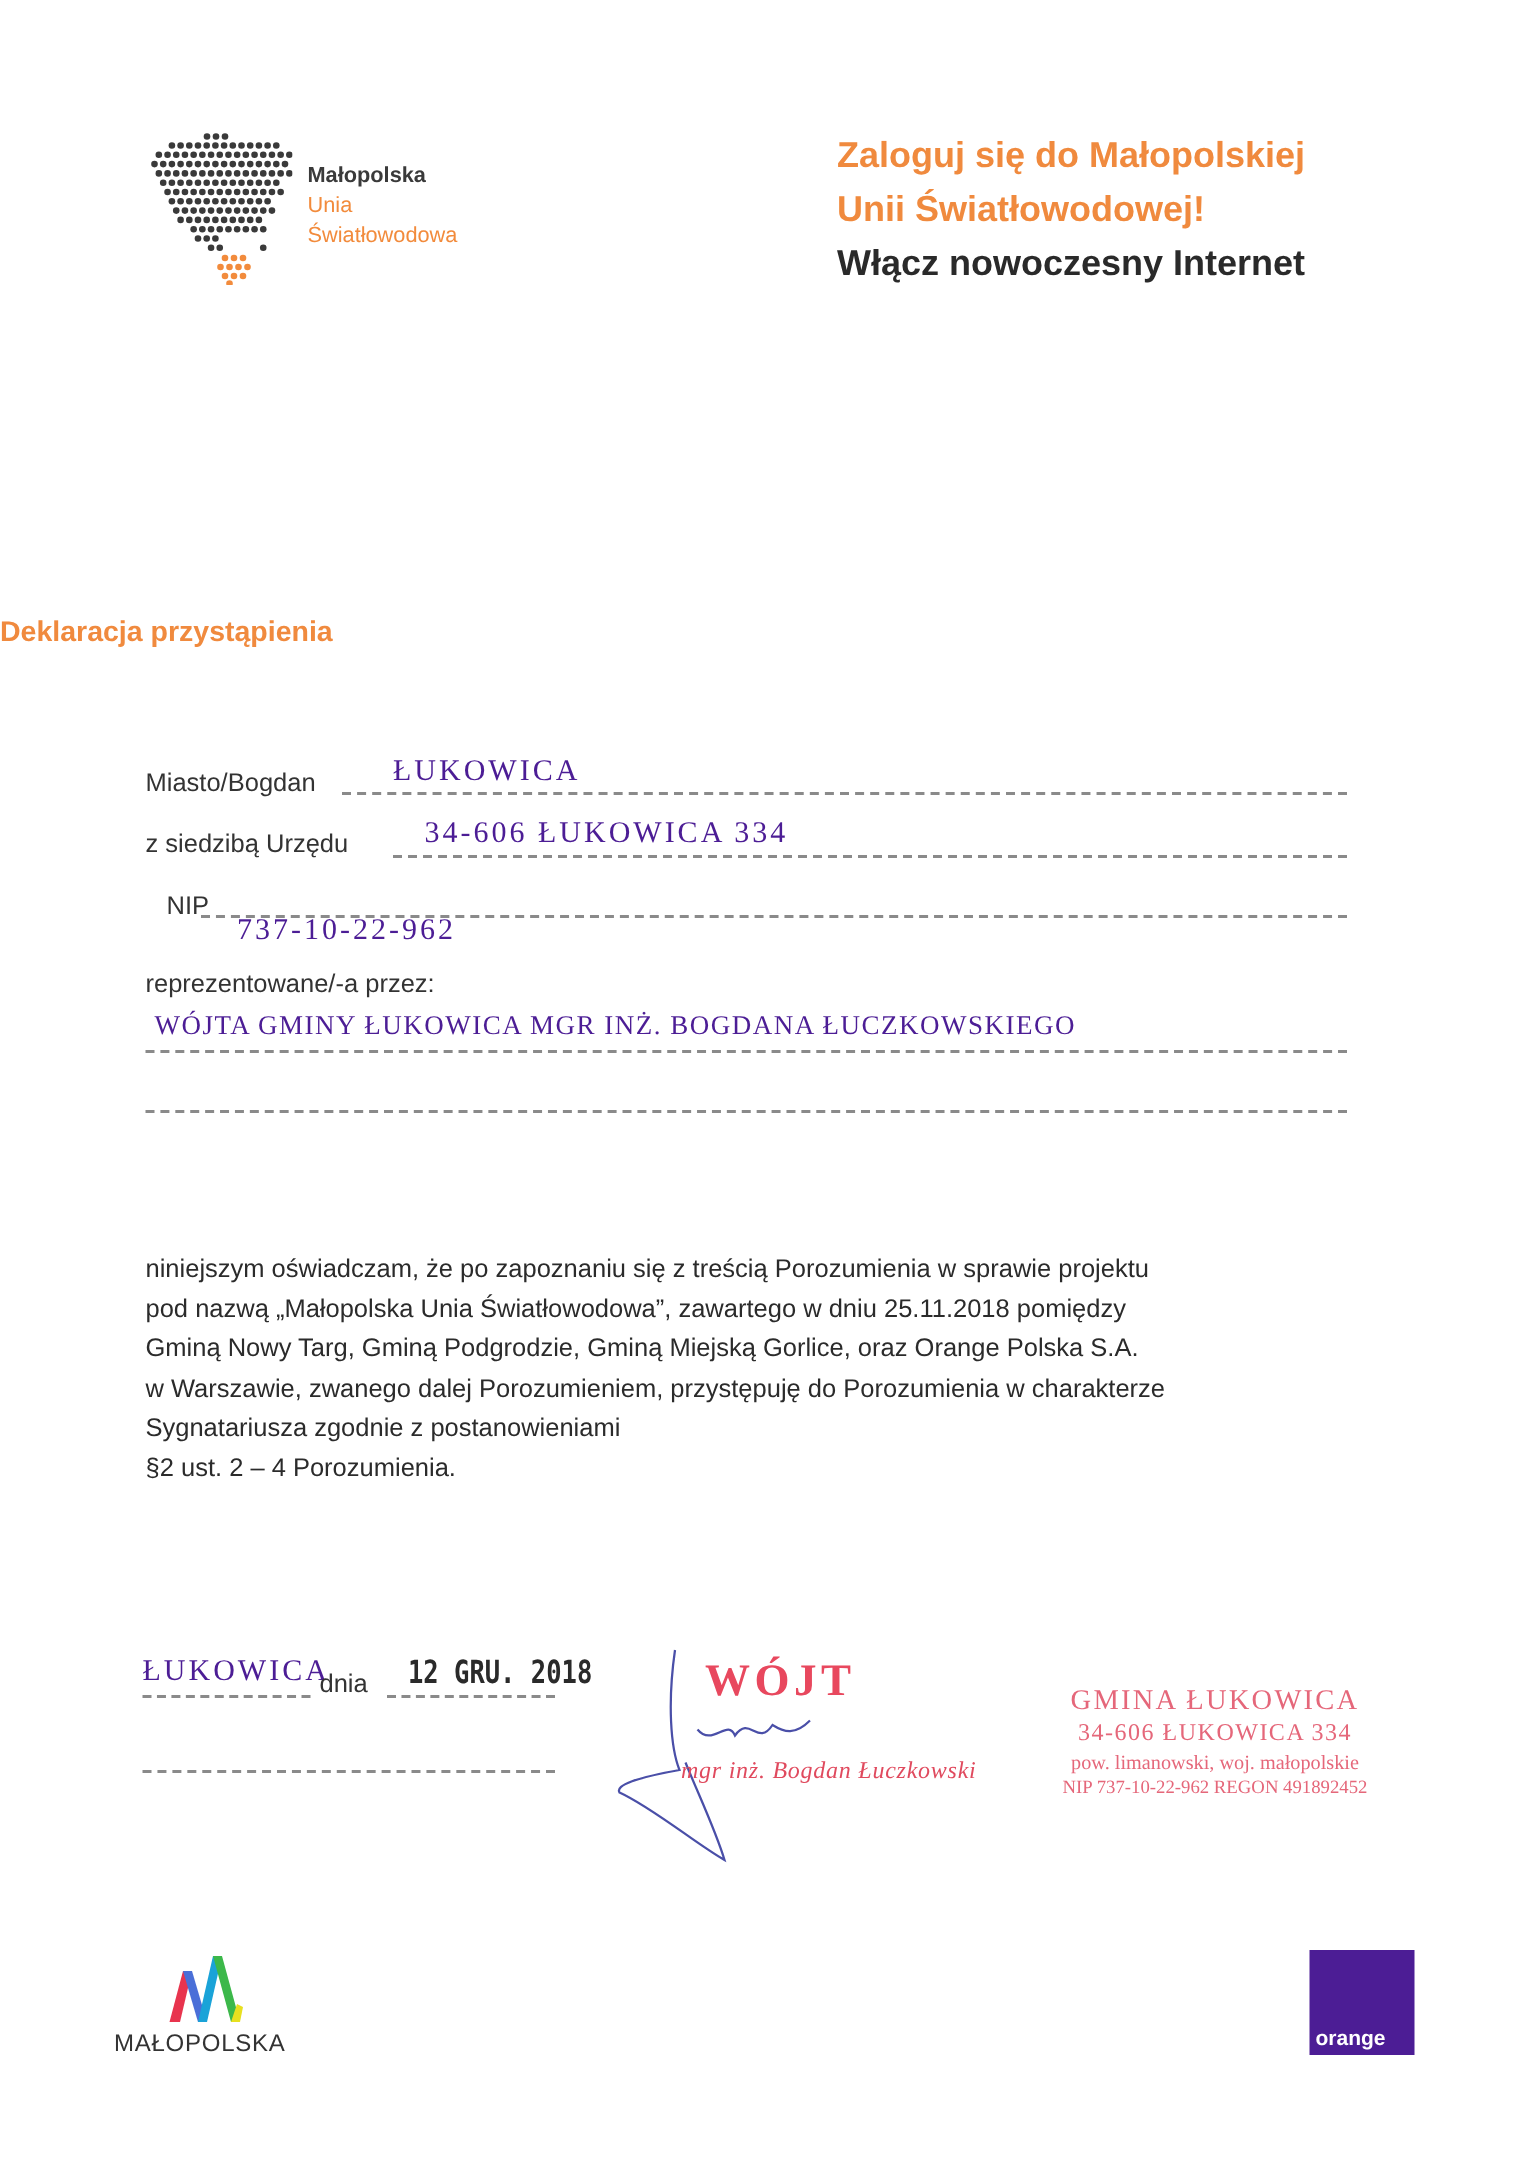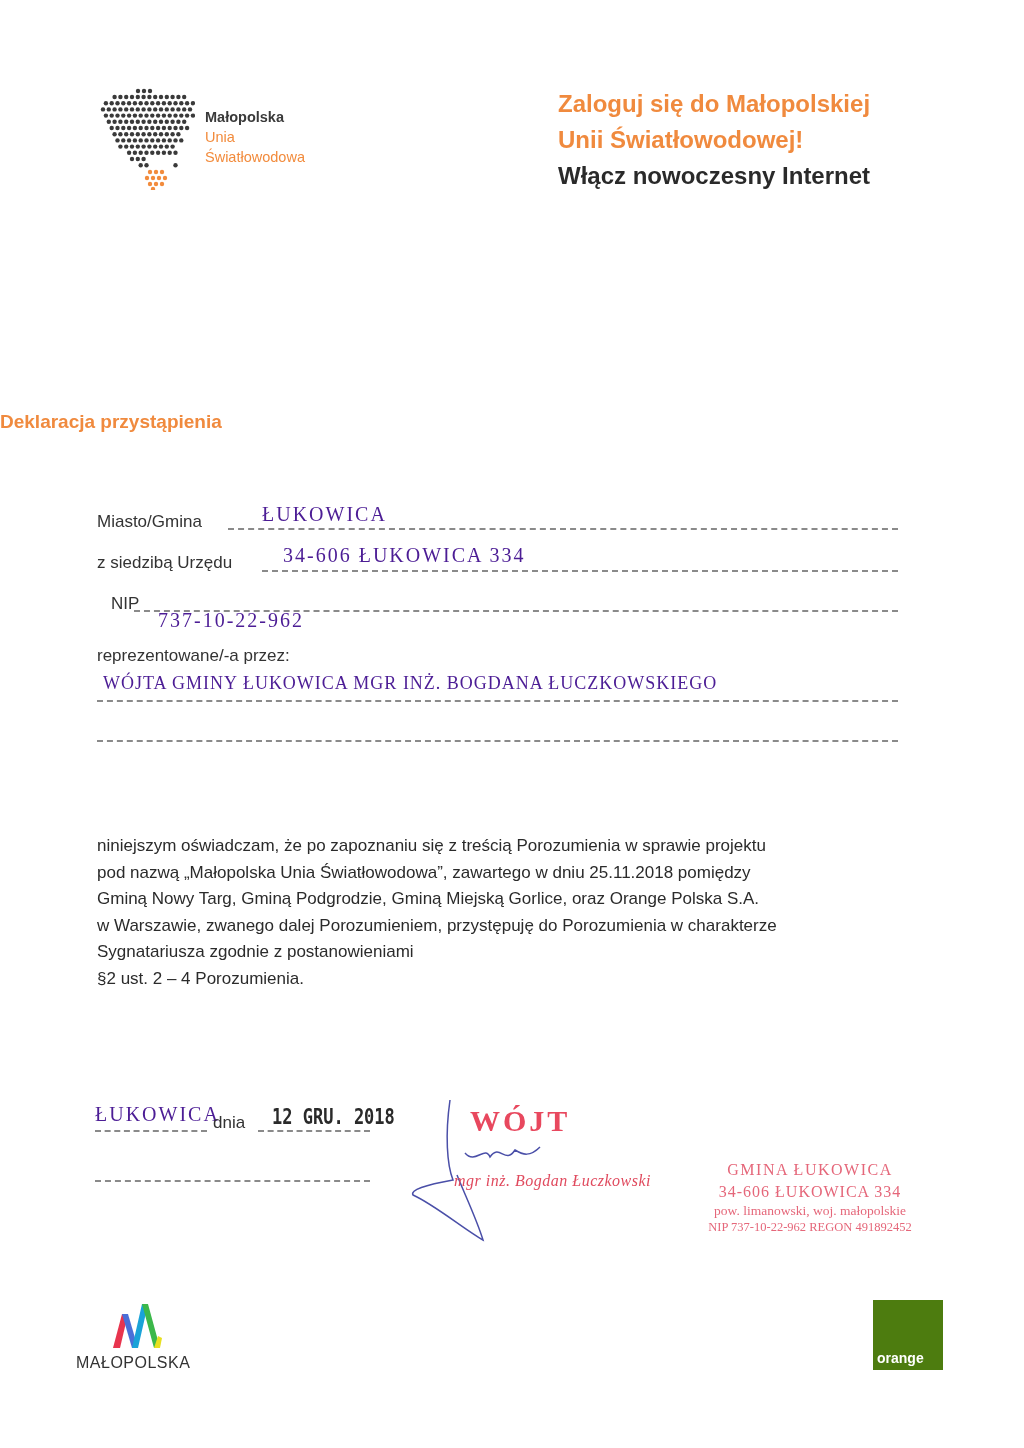--- a/index.html
+++ b/index.html
@@ -22,26 +22,26 @@
   .dash {
     border-bottom: 2px dashed #8a8a8a; height: 0;
   }
   .hand { font-family: Liberation Serif, serif; color: #4c1d95; font-size: 20px; letter-spacing: 2px; }
   .body-text { left: 97px; top: 833px; width: 820px; font-size: 17px; line-height: 26.5px; color: #2b2b2b; }
   .body-text p { margin: 0; }
   
   .stamp-wojt { left: 470px; top: 1104px; font-family: "Liberation Serif", serif; font-weight: bold; font-size: 30px; color: #e8485e; letter-spacing: 3px; }
   .stamp-name { left: 410px; top: 1172px; font-family: "Liberation Serif", serif; font-style: italic; font-size: 16px; color: #e04a5e; letter-spacing: 0.5px; margin-left: 44px; }
   .gmina-stamp { left: 690px; top: 1122px; width: 240px; text-align: center; font-family: "Liberation Serif", serif; color: #e5677a; }
-  .gmina-stamp .g1 { font-size: 16px; letter-spacing: 1.5px; line-height: 24px; margin-top: 36px; }
+  .gmina-stamp .g1 { font-size: 19px; letter-spacing: 1.5px; line-height: 24px; }
   .gmina-stamp .g2 { font-size: 16px; letter-spacing: 1px; line-height: 20px; }
   .gmina-stamp .g3 { font-size: 13.5px; line-height: 17px; }
   .gmina-stamp .g4 { font-size: 12.5px; line-height: 17px; }
   .malopolska-label { left: 76px; top: 1354px; font-size: 16px; letter-spacing: 0.5px; color: #333; }
-  .orange-box { left: 873px; top: 1300px; width: 70px; height: 70px; background: #4d7c0f; }
+  .orange-box { left: 873px; top: 1300px; width: 70px; height: 70px; background: #4c1d95; }
   .orange-box span { position: absolute; left: 4px; bottom: 4px; color: #fff; font-weight: bold; font-size: 14px; }
 </style>
 </head>
 <body>
 
 <svg class="abs dots" viewBox="0 0 95 102">
   <g fill="#3a3a3a">
 
     <circle cx="38" cy="3" r="2.2"></circle>
       <circle cx="44" cy="3" r="2.2"></circle>
@@ -208,21 +208,21 @@
 </div>
 
 <div class="abs headline">
   <div>Zaloguj się do Małopolskiej</div>
   <div>Unii Światłowodowej!</div>
 </div>
 <div class="abs subhead">Włącz nowoczesny Internet</div>
 
 <div class="abs title">Deklaracja przystąpienia</div>
 
-<div class="abs label" style="left:97px; top:512px;">Miasto/Gmina</div>
+<div class="abs label" style="left:97px; top:512px;">Miasto/Bogdan</div>
 <div class="abs dash" style="left:228px; top:528px; width:670px;"></div>
 <div class="abs hand" style="left:262px; top:503px;">ŁUKOWICA</div>
 
 <div class="abs label" style="left:97px; top:553px;">z siedzibą Urzędu</div>
 <div class="abs dash" style="left:262px; top:570px; width:636px;"></div>
 <div class="abs hand" style="left:283px; top:544px;">34-606  ŁUKOWICA  334</div>
 
 <div class="abs label" style="left:111px; top:594px;">NIP</div>
 <div class="abs dash" style="left:134px; top:610px; width:764px;"></div>
 <div class="abs hand" style="left:158px; top:585px;margin-top:24px;">737-10-22-962</div>

